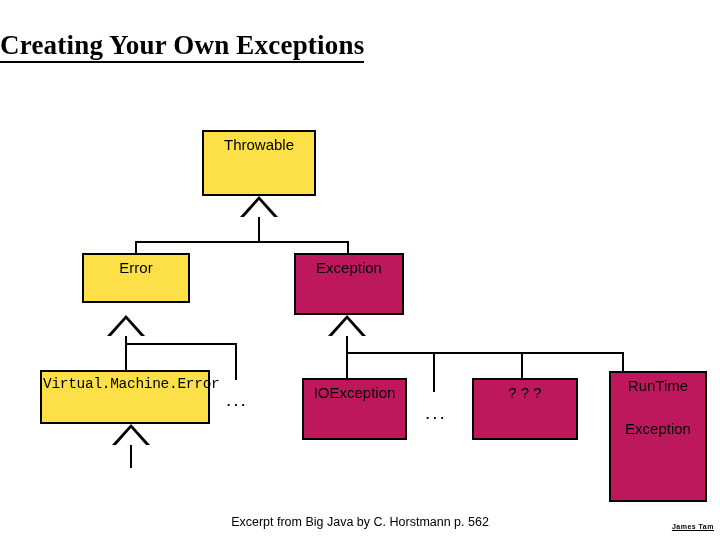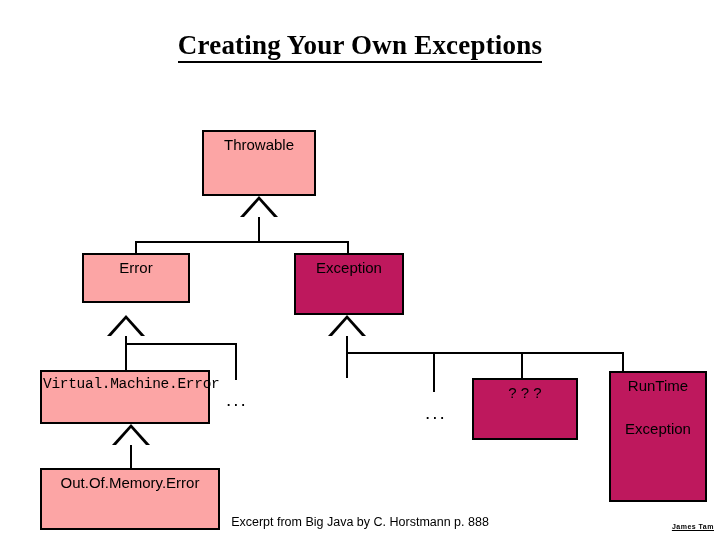--- a/index.html
+++ b/index.html
@@ -21,38 +21,37 @@
     width: 720px;
     height: 540px;
   }
 
   
   .slide-title {
     position: absolute;
     left: 0;
     top: 30px;
     width: 720px;
-    text-align: center;
     font-family: "Liberation Serif", serif;
     font-weight: bold;
     font-size: 27px;
     letter-spacing: 0.2px;
     color: #000000;
   }
   .slide-title span {
     border-bottom: 2px solid #000000;
     padding-bottom: 1px;
   }
 
   
   .uml-box {
     position: absolute;
     box-sizing: border-box;
     border: 2px solid #000000;
-    background: #fca5a5;
+    background: #fde047;
     font-size: 15px;
     line-height: 1.35;
     color: #000000;
     overflow: visible;
     white-space: nowrap;
   }
   .uml-box.yellow {
     background: #be185d;
   }
   .uml-box .label {
@@ -193,38 +192,38 @@
   <div class="line-v" style="left:433px; top:352px; height:40px;"></div>
   <div class="line-v" style="left:521px; top:352px; height:26px;"></div>
   <div class="line-v" style="left:622px; top:352px; height:20px;"></div>
 
   <div class="uml-box" style="left:40px; top:370px; width:170px; height:54px;">
     <div class="label tight">Virtual.Machine.Error</div>
   </div>
 
   <div class="ellipsis" style="left:226px; top:390px;">...</div>
 
+  <div class="uml-box yellow" style="left:302px; top:378px; width:105px; height:62px;">
+    <div class="label">IOException</div>
+  </div>
 
   <div class="ellipsis" style="left:425px; top:403px;">...</div>
 
   <div class="uml-box yellow" style="left:472px; top:378px; width:106px; height:62px;">
     <div class="label">? ? ?</div>
   </div>
 
   <div class="uml-box yellow" style="left:609px; top:371px; width:98px; height:131px;">
     <div class="label">RunTime</div>
     <div class="label2">Exception</div>
   </div>
 
   <div class="tri" style="left:131px; top:424px;">
     <div class="outer"></div>
     <div class="inner"></div>
   </div>
   <div class="line-v" style="left:130px; top:445px; height:23px;"></div>
 
-  <div class="uml-box" style="left:40px; top:468px; width:180px; height:62px;">
-    <div class="label">Out.Of.Memory.Error</div>
-  </div>
-
-  <div class="source-note">Excerpt from Big Java by C. Horstmann p. 888</div>
+
+  <div class="source-note">Excerpt from Big Java by C. Horstmann p. 562</div>
   <div class="signature">James Tam</div>
 
 </div>
 
 </body></html>

